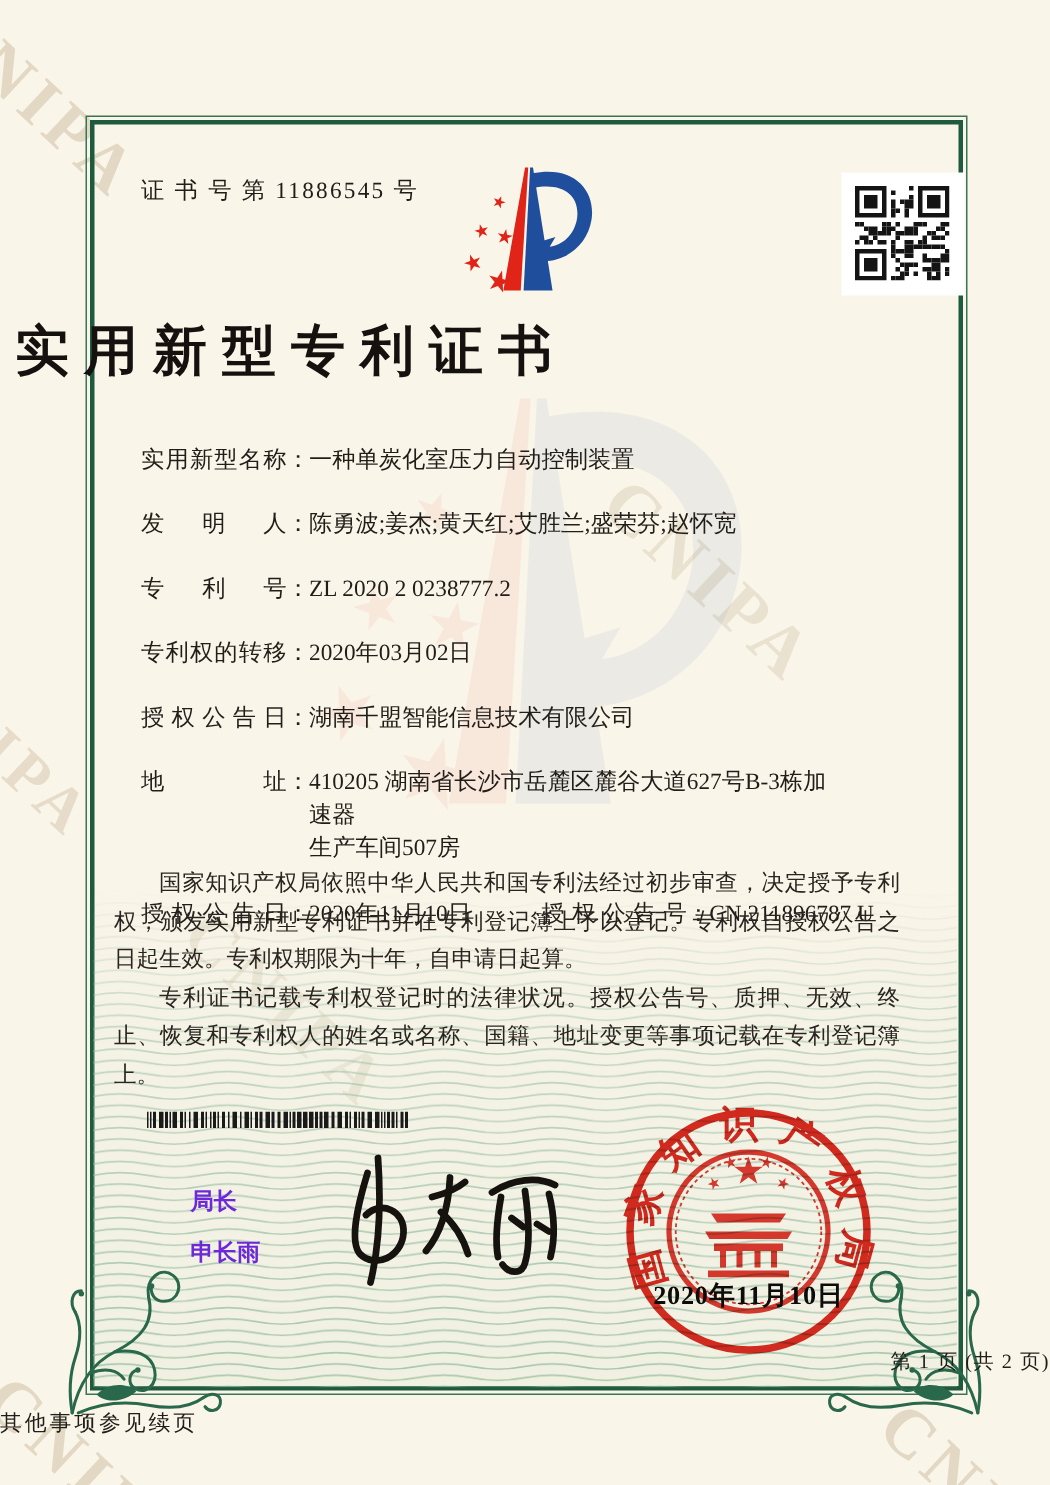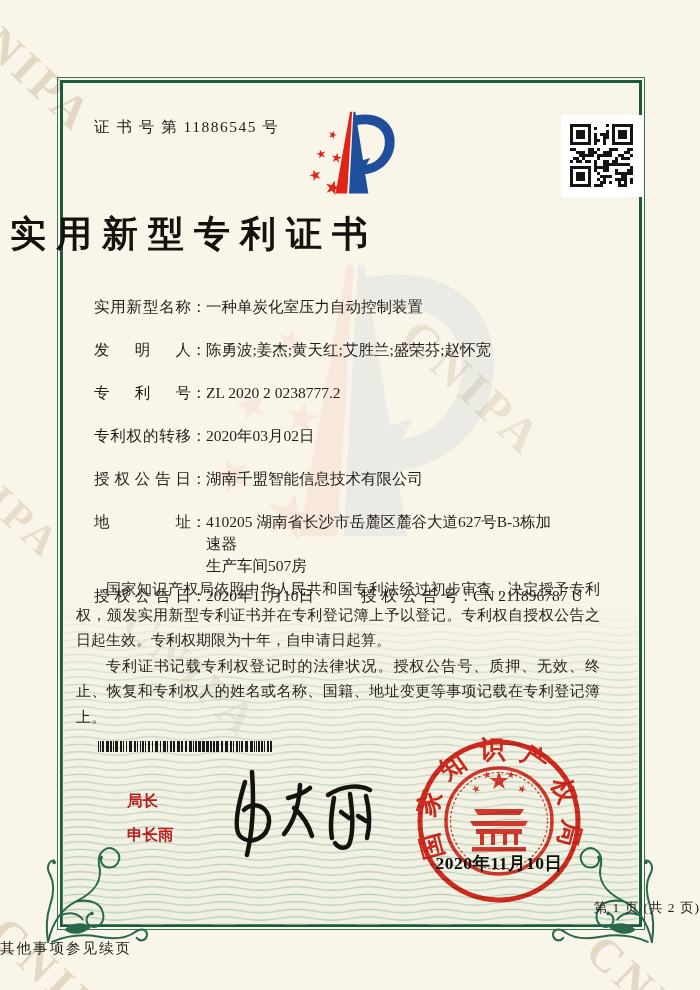--- a/index.html
+++ b/index.html
@@ -31,22 +31,22 @@
   .f-label{display:inline-block;width:97px;text-align:justify;text-align-last:justify;vertical-align:top;}
   .f-colon{display:inline-block;width:15px;vertical-align:top;}
   .f-value{display:inline-block;vertical-align:top;white-space:pre-line;max-width:350px;}
   .grant .f-value{width:151px;}
   
   .paras{position:absolute;left:76px;top:577px;width:524px;font-size:15px;line-height:25.5px;
          text-align:justify;color:#2a2420;z-index:4;}
   .paras p{margin:0;text-indent:2em;}
   
   .barcode{position:absolute;left:98px;top:741px;z-index:4;}
-  .officer{position:absolute;left:127px;top:785px;font-family:Liberation Mono, monospace;
-           font-size:15.5px;font-weight:600;line-height:34px;color:#b91c1c;z-index:4;}
+  .officer{position:absolute;left:127px;top:785px;font-family:Liberation Sans, sans-serif;
+           font-size:15.5px;font-weight:600;line-height:34px;color:#6d28d9;z-index:4;}
   .signature{position:absolute;left:200px;top:760px;width:190px;height:105px;z-index:4;}
   .seal{position:absolute;left:412px;top:737px;width:174px;height:174px;z-index:5;
         mix-blend-mode:multiply;opacity:.96;}
   .seal-date{position:absolute;left:412px;top:851px;width:174px;text-align:center;
              font-size:17.5px;font-weight:600;letter-spacing:.5px;color:#0e0c0a;z-index:6;}
   .page-info{position:absolute;left:0;right:0;top:899px;text-align:right;
              font-size:13.5px;letter-spacing:1px;z-index:4;}
   .note{position:absolute;left:0;right:0;top:939px;text-align:left;
         font-size:14.5px;letter-spacing:2px;z-index:4;}
 </style>
@@ -289,21 +289,21 @@
     </div>
     <div class="frow">
       <span class="f-label">专利号</span><span class="f-colon">：</span><span class="f-value">ZL 2020 2 0238777.2</span>
     </div>
     <div class="frow">
       <span class="f-label">专利权的转移</span><span class="f-colon">：</span><span class="f-value">2020年03月02日</span>
     </div>
     <div class="frow">
       <span class="f-label">授权公告日</span><span class="f-colon">：</span><span class="f-value">湖南千盟智能信息技术有限公司</span>
     </div>
-    <div class="frow" style="margin-bottom:8px;">
+    <div class="frow" style="margin-bottom:22px;">
       <span class="f-label">地址</span><span class="f-colon">：</span><span class="f-value" style="line-height:22px;">410205 湖南省长沙市岳麓区麓谷大道627号B-3栋加速器
 生产车间507房</span>
     </div>
     <div class="frow grant">
       <span class="f-label">授权公告日</span><span class="f-colon">：</span><span class="f-value">2020年11月10日</span>
       <span class="f-label">授权公告号</span><span class="f-colon">：</span><span class="f-value">CN 211896787 U</span>
     </div>
   </div>
 
   <div class="paras">

